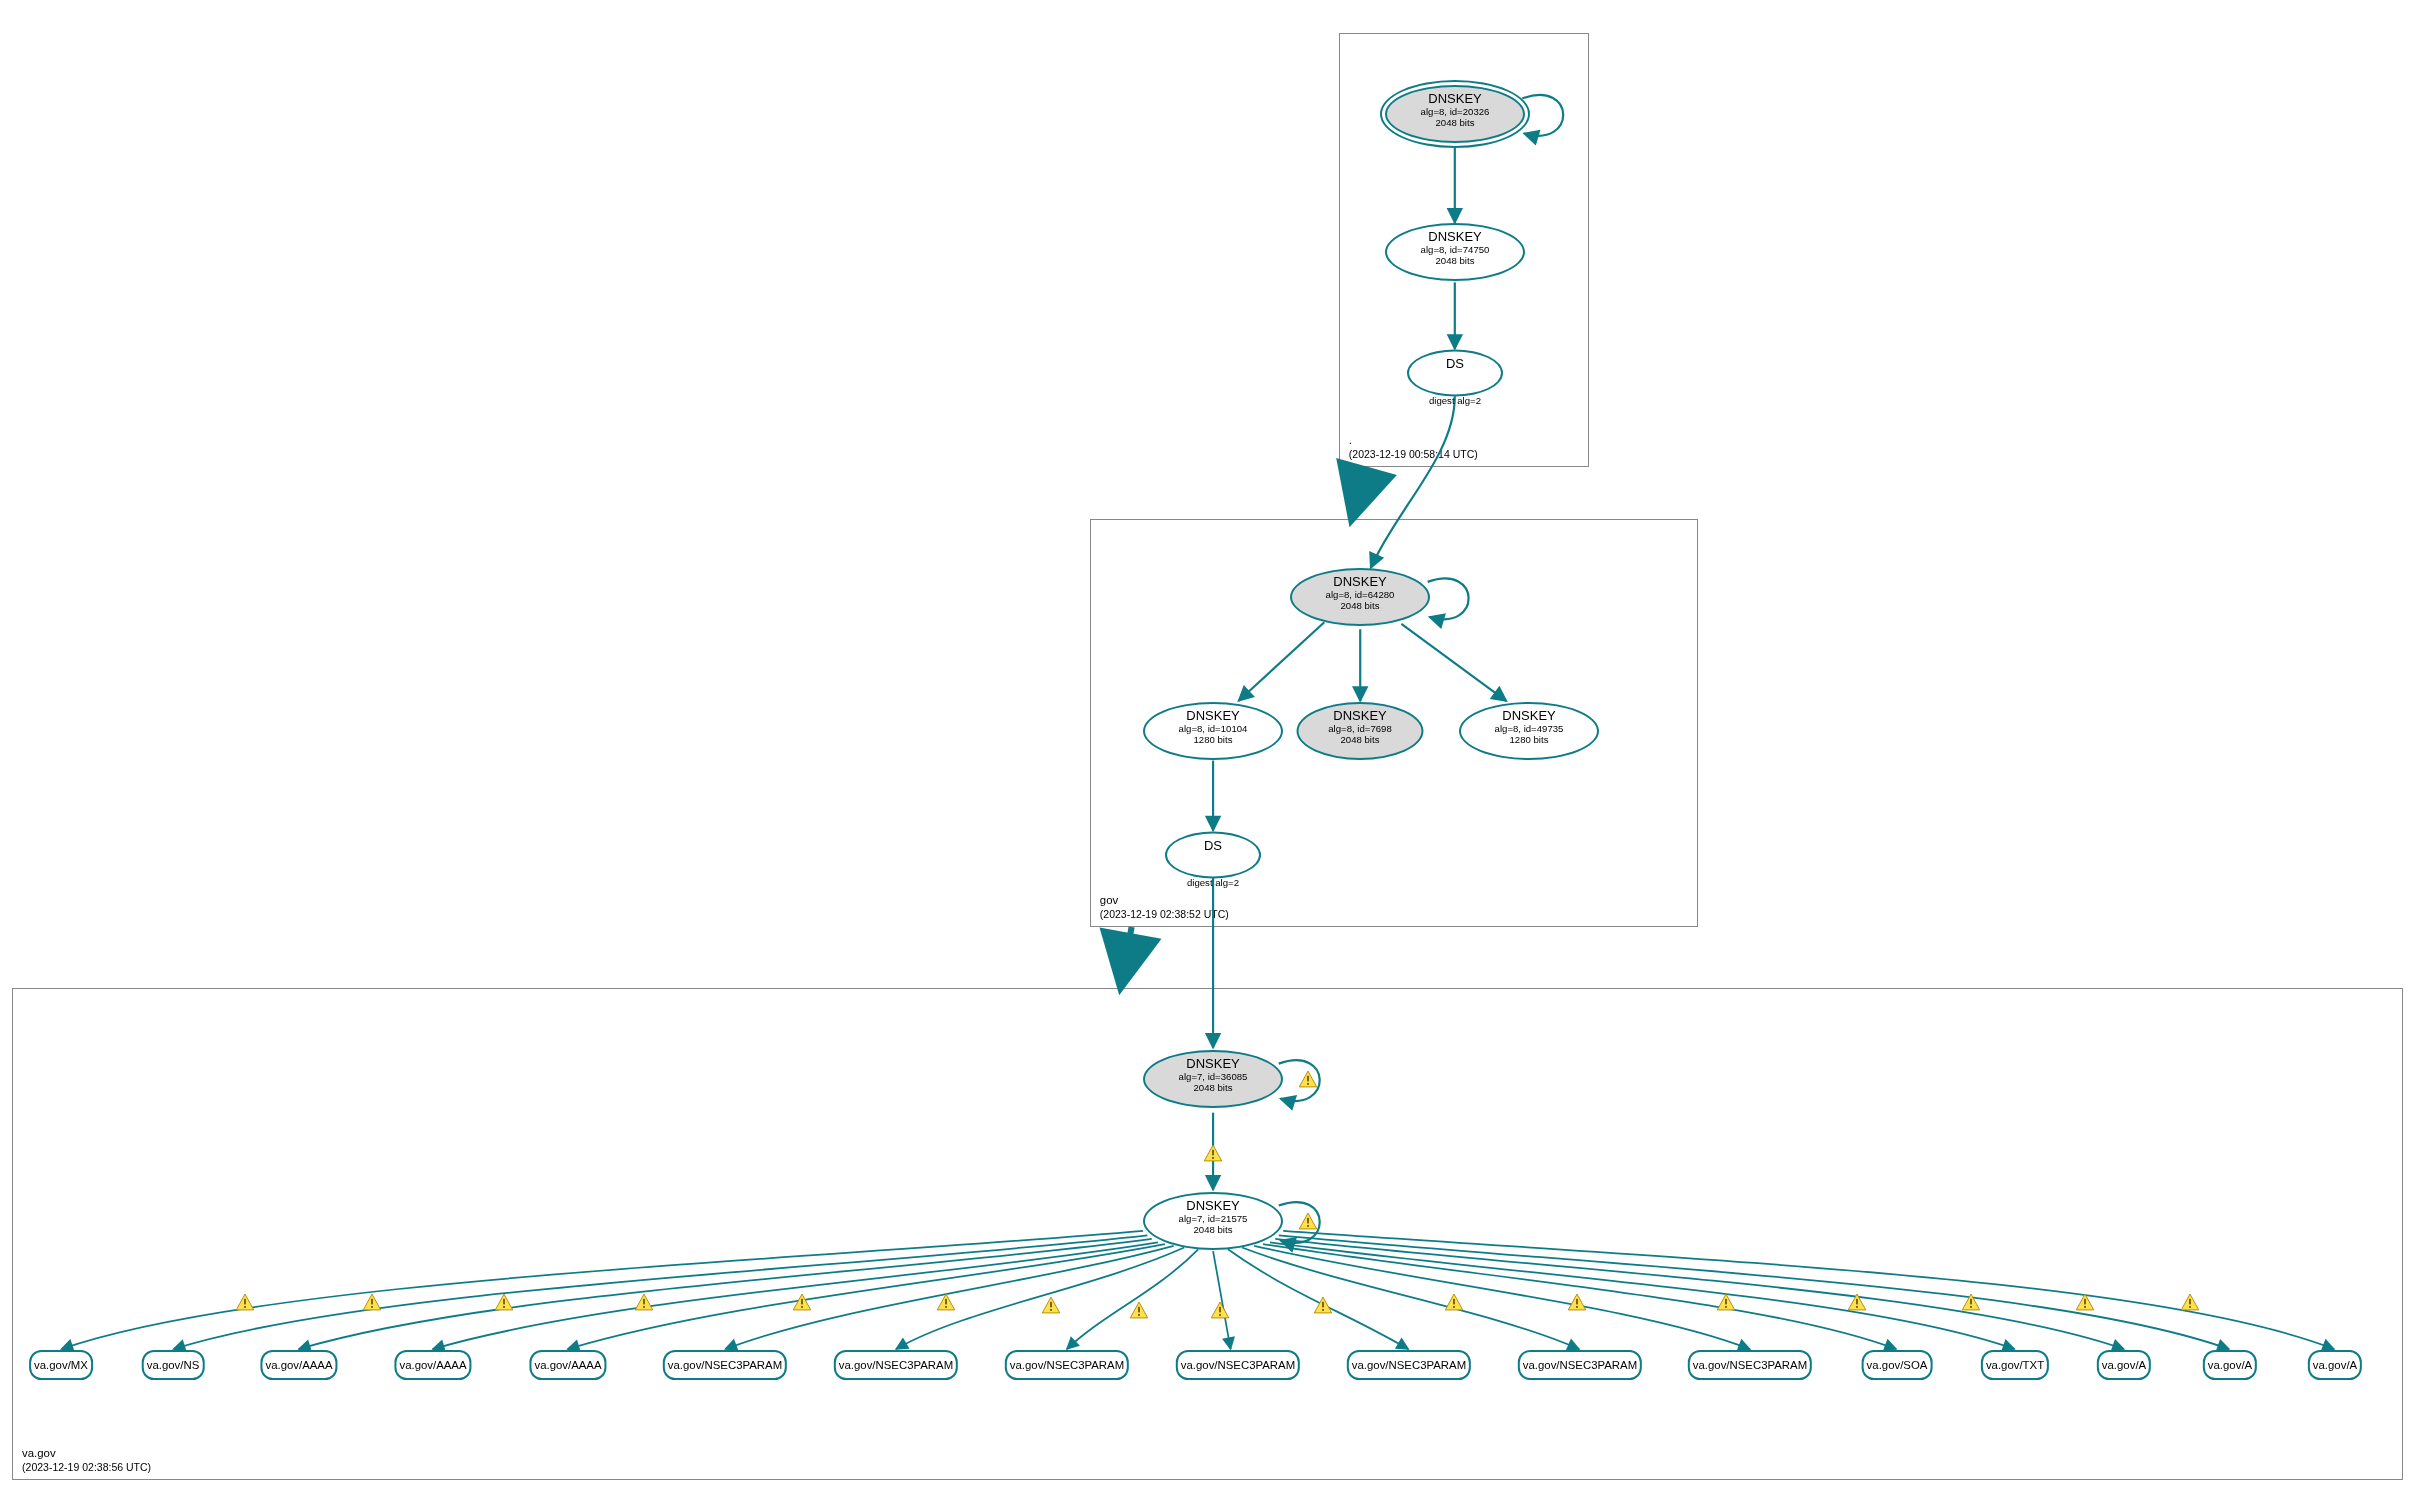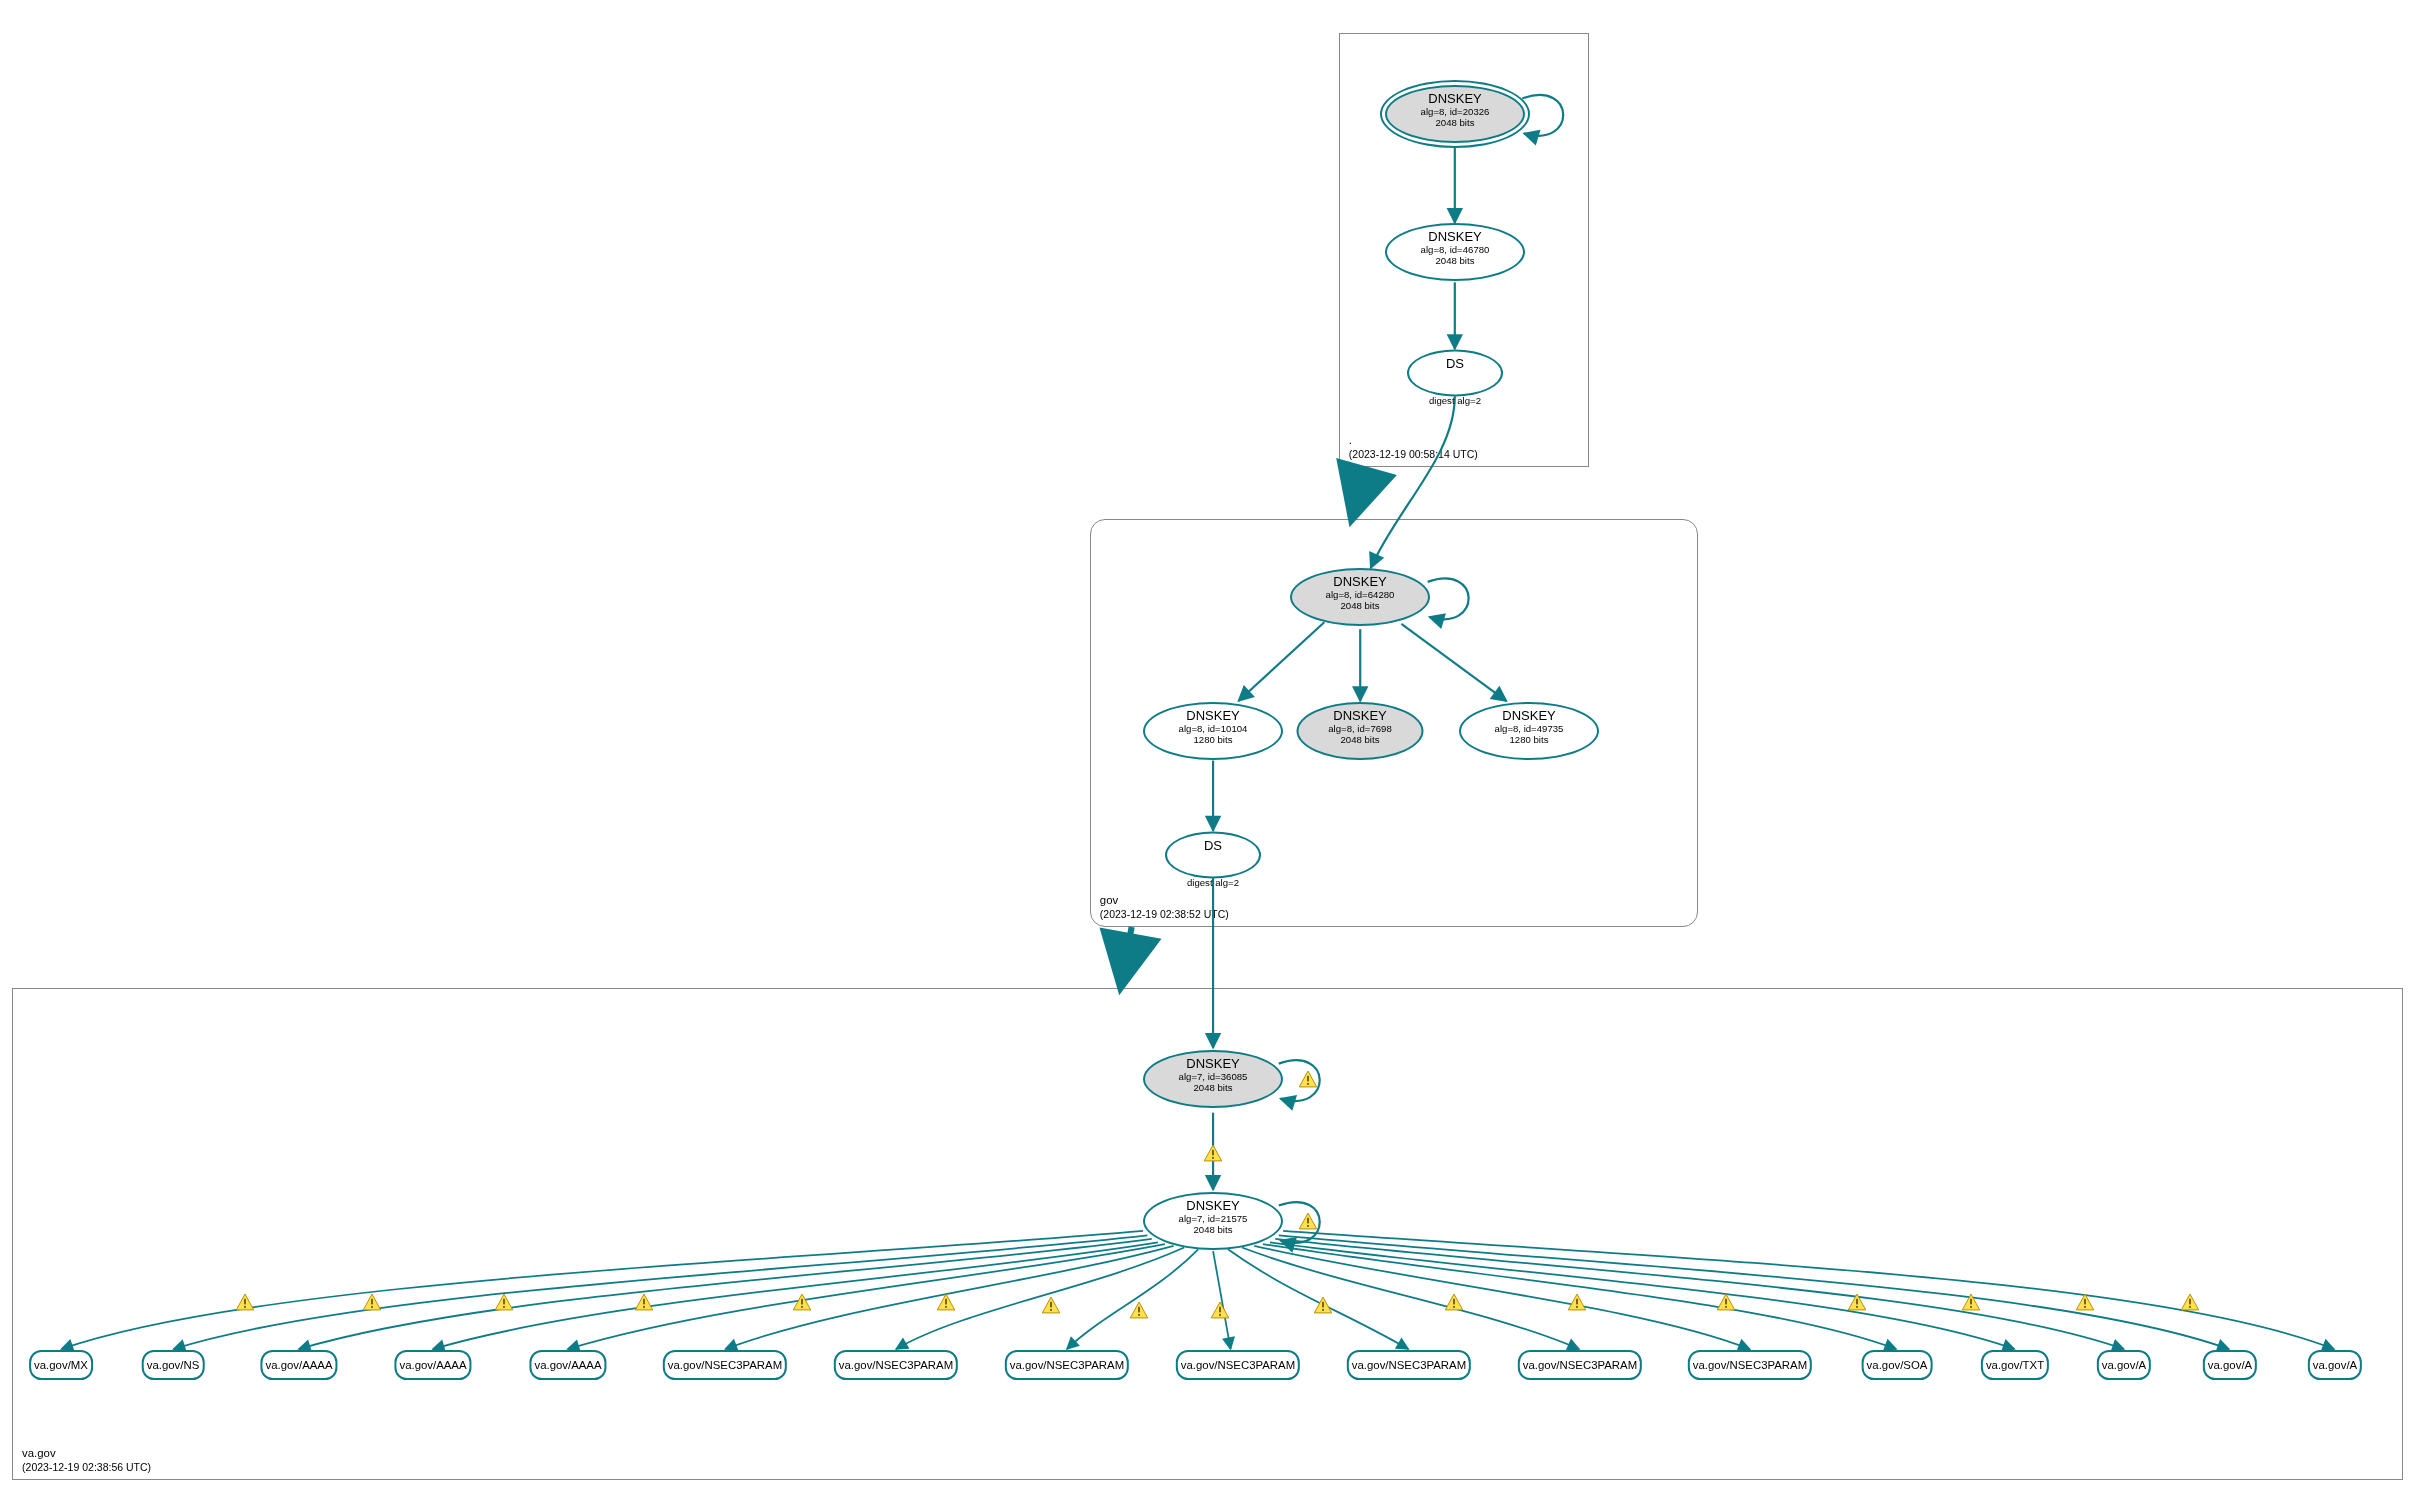--- a/index.html
+++ b/index.html
@@ -90,21 +90,21 @@
 
 <div class="canvas">
 
   <div class="zone" style="left:1339px; top:33px; width:248px; height:432px;">
     <div class="zone-label">
       <div>.</div>
       <div class="ts">(2023-12-19 00:58:14 UTC)</div>
     </div>
   </div>
 
-  <div class="zone" style="left:1090px; top:519px; width:606px; height:406px;border-radius:15px;">
+  <div class="zone" style="left:1090px; top:519px; width:606px; height:406px;">
     <div class="zone-label">
       <div>gov</div>
       <div class="ts">(2023-12-19 02:38:52 UTC)</div>
     </div>
   </div>
 
   <div class="zone" style="left:12.3px; top:988px; width:2389px; height:490px;">
     <div class="zone-label">
       <div>va.gov</div>
       <div class="ts">(2023-12-19 02:38:56 UTC)</div>
@@ -170,21 +170,21 @@
     <path d="M1465,1405 C1960,1440 2460,1460 2665,1540" fill="none" stroke="#0e7c86" stroke-width="2" marker-end="url(#ah)"></path>
   </svg>
 
   <div class="node dnskey sep double" style="left:1455px; top:114px;">
     <span class="title">DNSKEY</span>
     <span class="sub1">alg=8, id=20326</span>
     <span class="sub2">2048 bits</span>
   </div>
   <div class="node dnskey" style="left:1455px; top:252px;">
     <span class="title">DNSKEY</span>
-    <span class="sub1">alg=8, id=46780</span>
+    <span class="sub1">alg=8, id=74750</span>
     <span class="sub2">2048 bits</span>
   </div>
   <div class="node ds" style="left:1455px; top:373px;">
     <span class="title">DS</span>
     <span class="sub1">digest alg=2</span>
   </div>
 
   <div class="node dnskey sep" style="left:1360px; top:597px;">
     <span class="title">DNSKEY</span>
     <span class="sub1">alg=8, id=64280</span>

